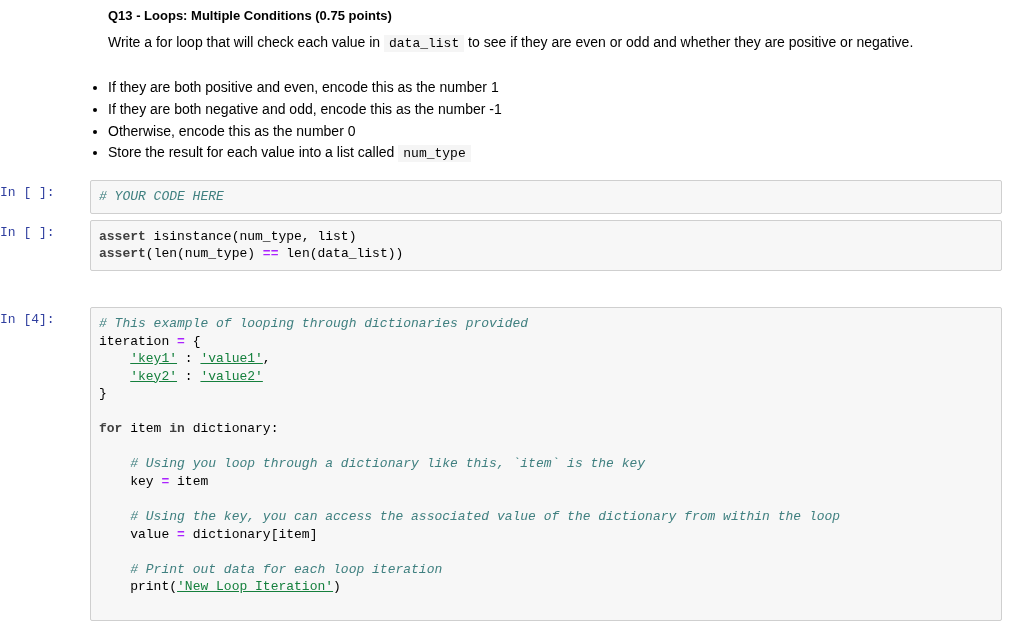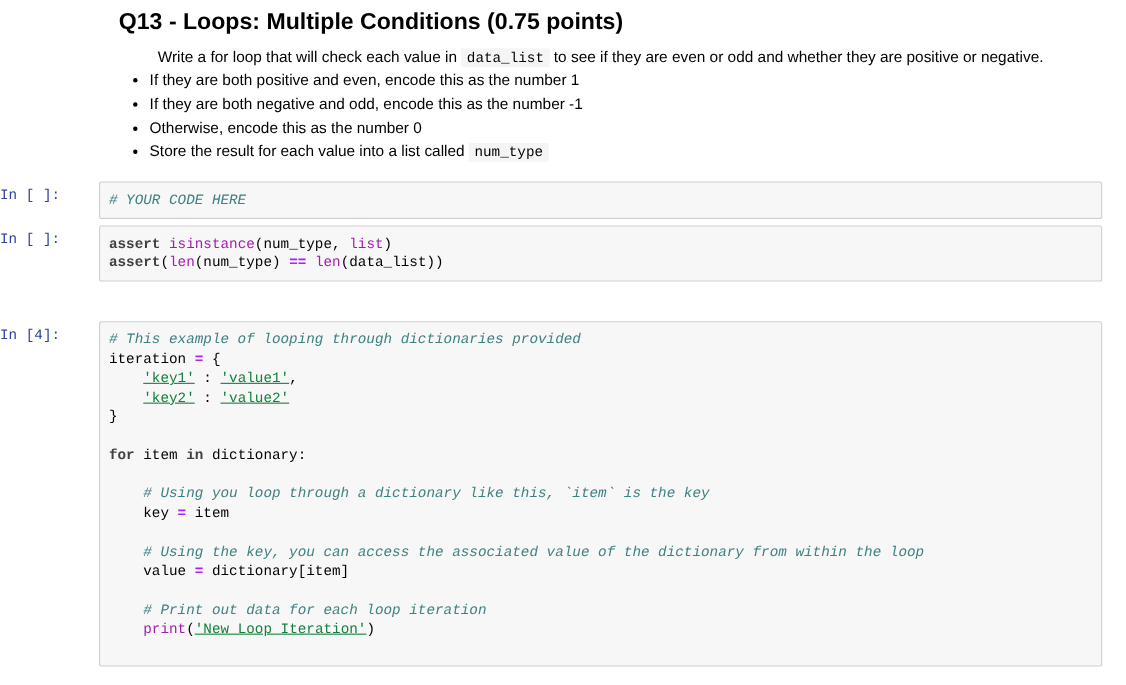--- a/index.html
+++ b/index.html
@@ -19,33 +19,31 @@
       padding: 5px 8px 0 0;
       font-family: Menlo, Monaco, "Courier New", monospace;
       font-size: 13px;
       color: #303F9F;
     }
     .prompt.empty { color: #303F9F; }
     .cell-body { flex: 1; padding-right: 22px; }
     .text-cell .cell-body { padding-left: 18px; padding-right: 40px; }
     .text-cell .prompt { visibility: hidden; }
     h3 {
-      font-size: 21px;
+      font-size: 13px;
       font-weight: 700;
       margin-bottom: 10px;
       margin-top: 8px;
     }
     p {
       font-size: 14px;
       line-height: 1.4;
-      margin-bottom: 0;
-      text-align: center;
+      margin-bottom: 24px;
     }
     ul {
-      margin-left: 28px;
       margin-bottom: 10px;
     }
     li {
       font-size: 14px;
       line-height: 1.55;
     }
     code.inline {
       font-family: Menlo, Monaco, "Courier New", monospace;
       background: #f5f5f5;
       padding: 1px 5px;
@@ -57,21 +55,21 @@
       border-radius: 2px;
       padding: 7px 8px;
       font-family: Menlo, Monaco, "Courier New", monospace;
       font-size: 13px;
       line-height: 1.35;
       white-space: pre;
       overflow: hidden;
     }
     .c-comment { color: #408080; font-style: italic; }
     .c-keyword { color: #404040; font-weight: 700; }
-    .c-builtin { color: #a21caf; }
+    .c-builtin { color: #000000; }
     .c-op { color: #AA22FF; font-weight: 700; }
     .c-string { color: #15803d; text-decoration: underline; }
     .spacer { height: 30px; }
   </style>
 </head>
 <body>
 
 <div class="notebook">
 
   <div class="cell text-cell">

